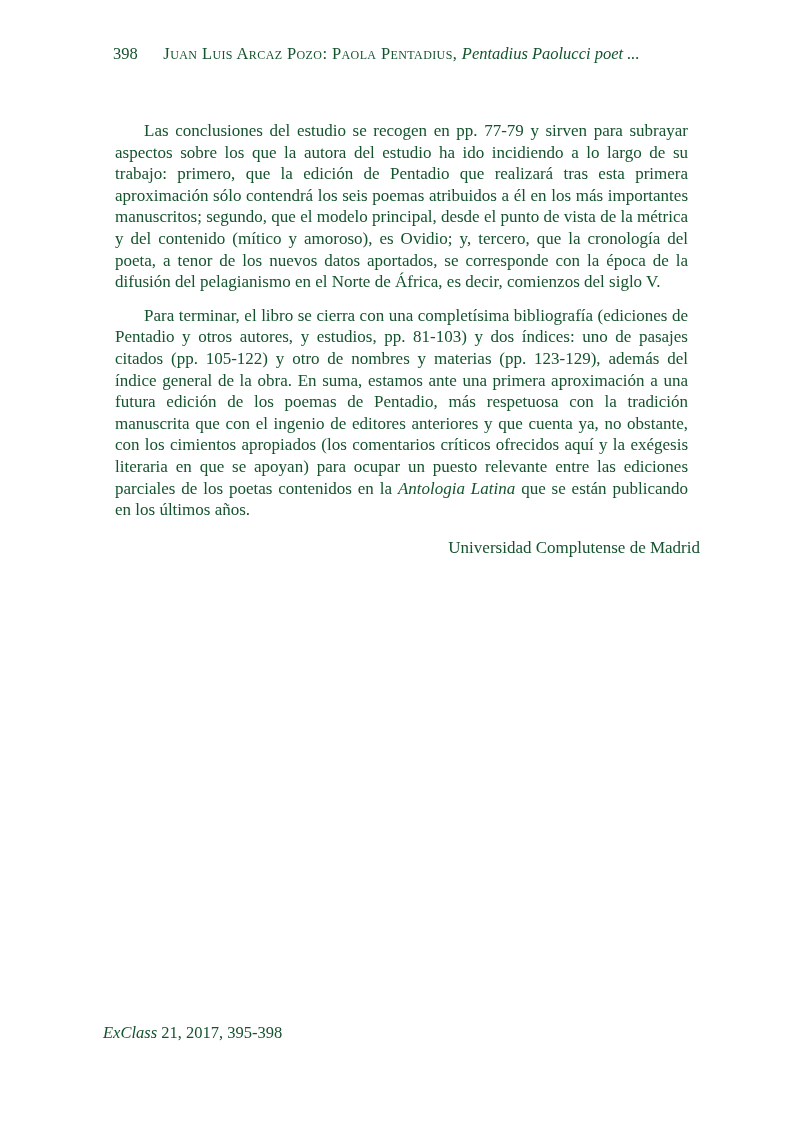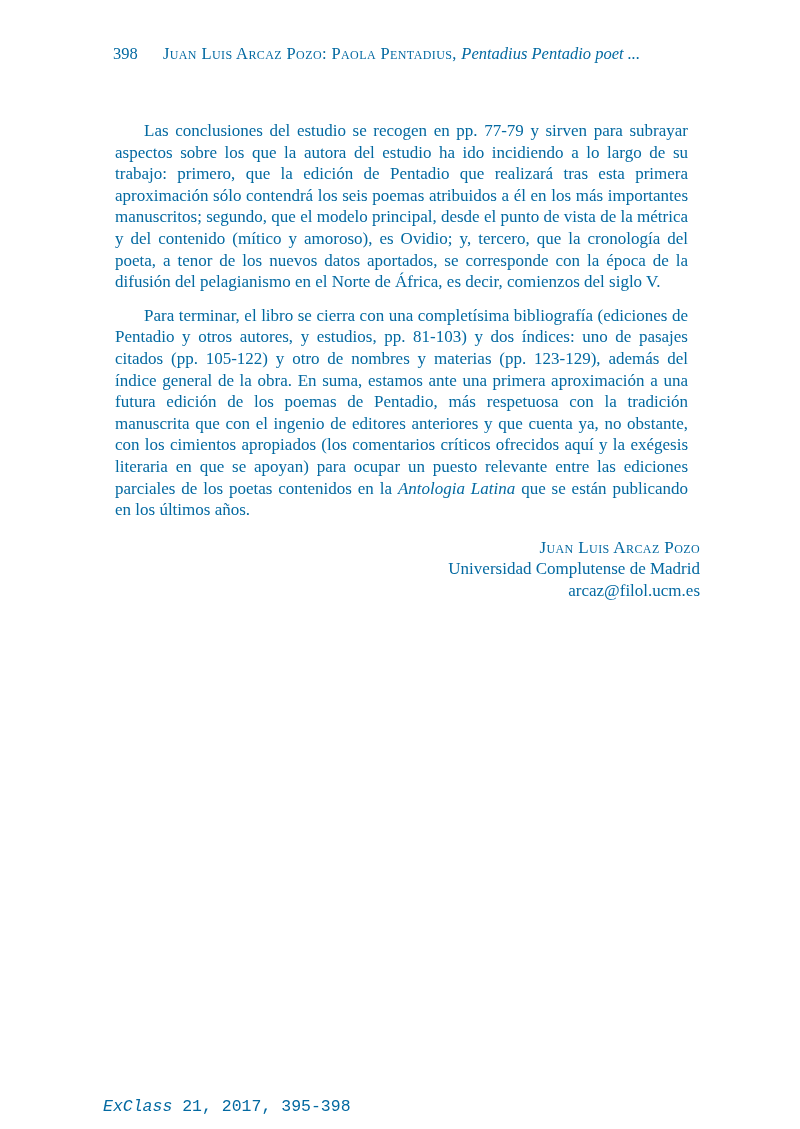--- a/index.html
+++ b/index.html
@@ -2,21 +2,21 @@
 <html lang="es"><head>
 <meta charset="utf-8">
 <style>
   html, body { margin: 0; padding: 0; background: #e8e8e8; }
   .page {
     position: relative;
     width: 800px;
     height: 1129px;
     background: #ffffff;
     font-family: "Liberation Serif", serif;
-    color: #0369a1;
+    color: #14532d;
     overflow: hidden;
     margin: 0 auto;
   }
   .running-header {
     position: absolute;
     top: 44px;
     left: 103px;
     width: 597px;
     font-size: 16.5px;
     line-height: 20px;
@@ -52,44 +52,41 @@
   }
   .signature {
     margin-top: 16px;
     text-align: right;
     line-height: 21.6px;
   }
   .signature div { text-indent: 0; }
   .footer {
     position: absolute;
     left: 103px;
-    top: 1097px;
+    top: 1023px;
     font-size: 16.5px;
-    font-family: Liberation Mono, monospace;
   }
 </style>
 </head>
 <body>
 
 <div class="page">
 
   <div class="running-header">
     <span class="page-number">398</span>
     <span class="running-head">
       <span class="smallcaps">Juan Luis Arcaz Pozo: Paola Pentadius, </span>
-      <span class="italic">Pentadius Pentadio poet ...</span>
+      <span class="italic">Pentadius Paolucci poet ...</span>
     </span>
   </div>
 
   <div class="body-text">
     <p>Las conclusiones del estudio se recogen en pp. 77-79 y sirven para subrayar aspectos sobre los que la autora del estudio ha ido incidiendo a lo largo de su trabajo: primero, que la edición de Pentadio que realizará tras esta primera aproximación sólo contendrá los seis poemas atribuidos a él en los más importantes manuscritos; segundo, que el modelo principal, desde el punto de vista de la métrica y del contenido (mítico y amoroso), es Ovidio; y, tercero, que la cronología del poeta, a tenor de los nuevos datos aportados, se corresponde con la época de la difusión del pelagianismo en el Norte de África, es decir, comienzos del siglo V.</p>
     <p><span>Para terminar, el libro se cierra con una completísima bibliografía (ediciones de Pentadio y otros autores, y estudios, pp. 81-103) y dos índices: uno de pasajes citados (pp. 105-122) y otro de nombres y materias (pp. 123-129), además del índice general de la obra. En suma, estamos ante una primera aproximación a una futura edición de los poemas de Pentadio, más respetuosa con la tradición manuscrita que con el ingenio de editores anteriores y que cuenta ya, no obstante, con los cimientos apropiados (los comentarios críticos ofrecidos aquí y la exégesis literaria en que se apoyan) para ocupar un puesto relevante entre las ediciones parciales de los poetas contenidos en la </span><em class="italic">Antologia Latina</em><span> que se están publicando en los últimos años.</span></p>
 
     <div class="signature">
-      <div class="smallcaps">Juan Luis Arcaz Pozo</div>
       <div>Universidad Complutense de Madrid</div>
-      <div>arcaz@filol.ucm.es</div>
     </div>
   </div>
 
   <div class="footer"><em class="italic">ExClass</em><span> 21, 2017, 395-398</span></div>
 
 </div>
 
 </body></html>

